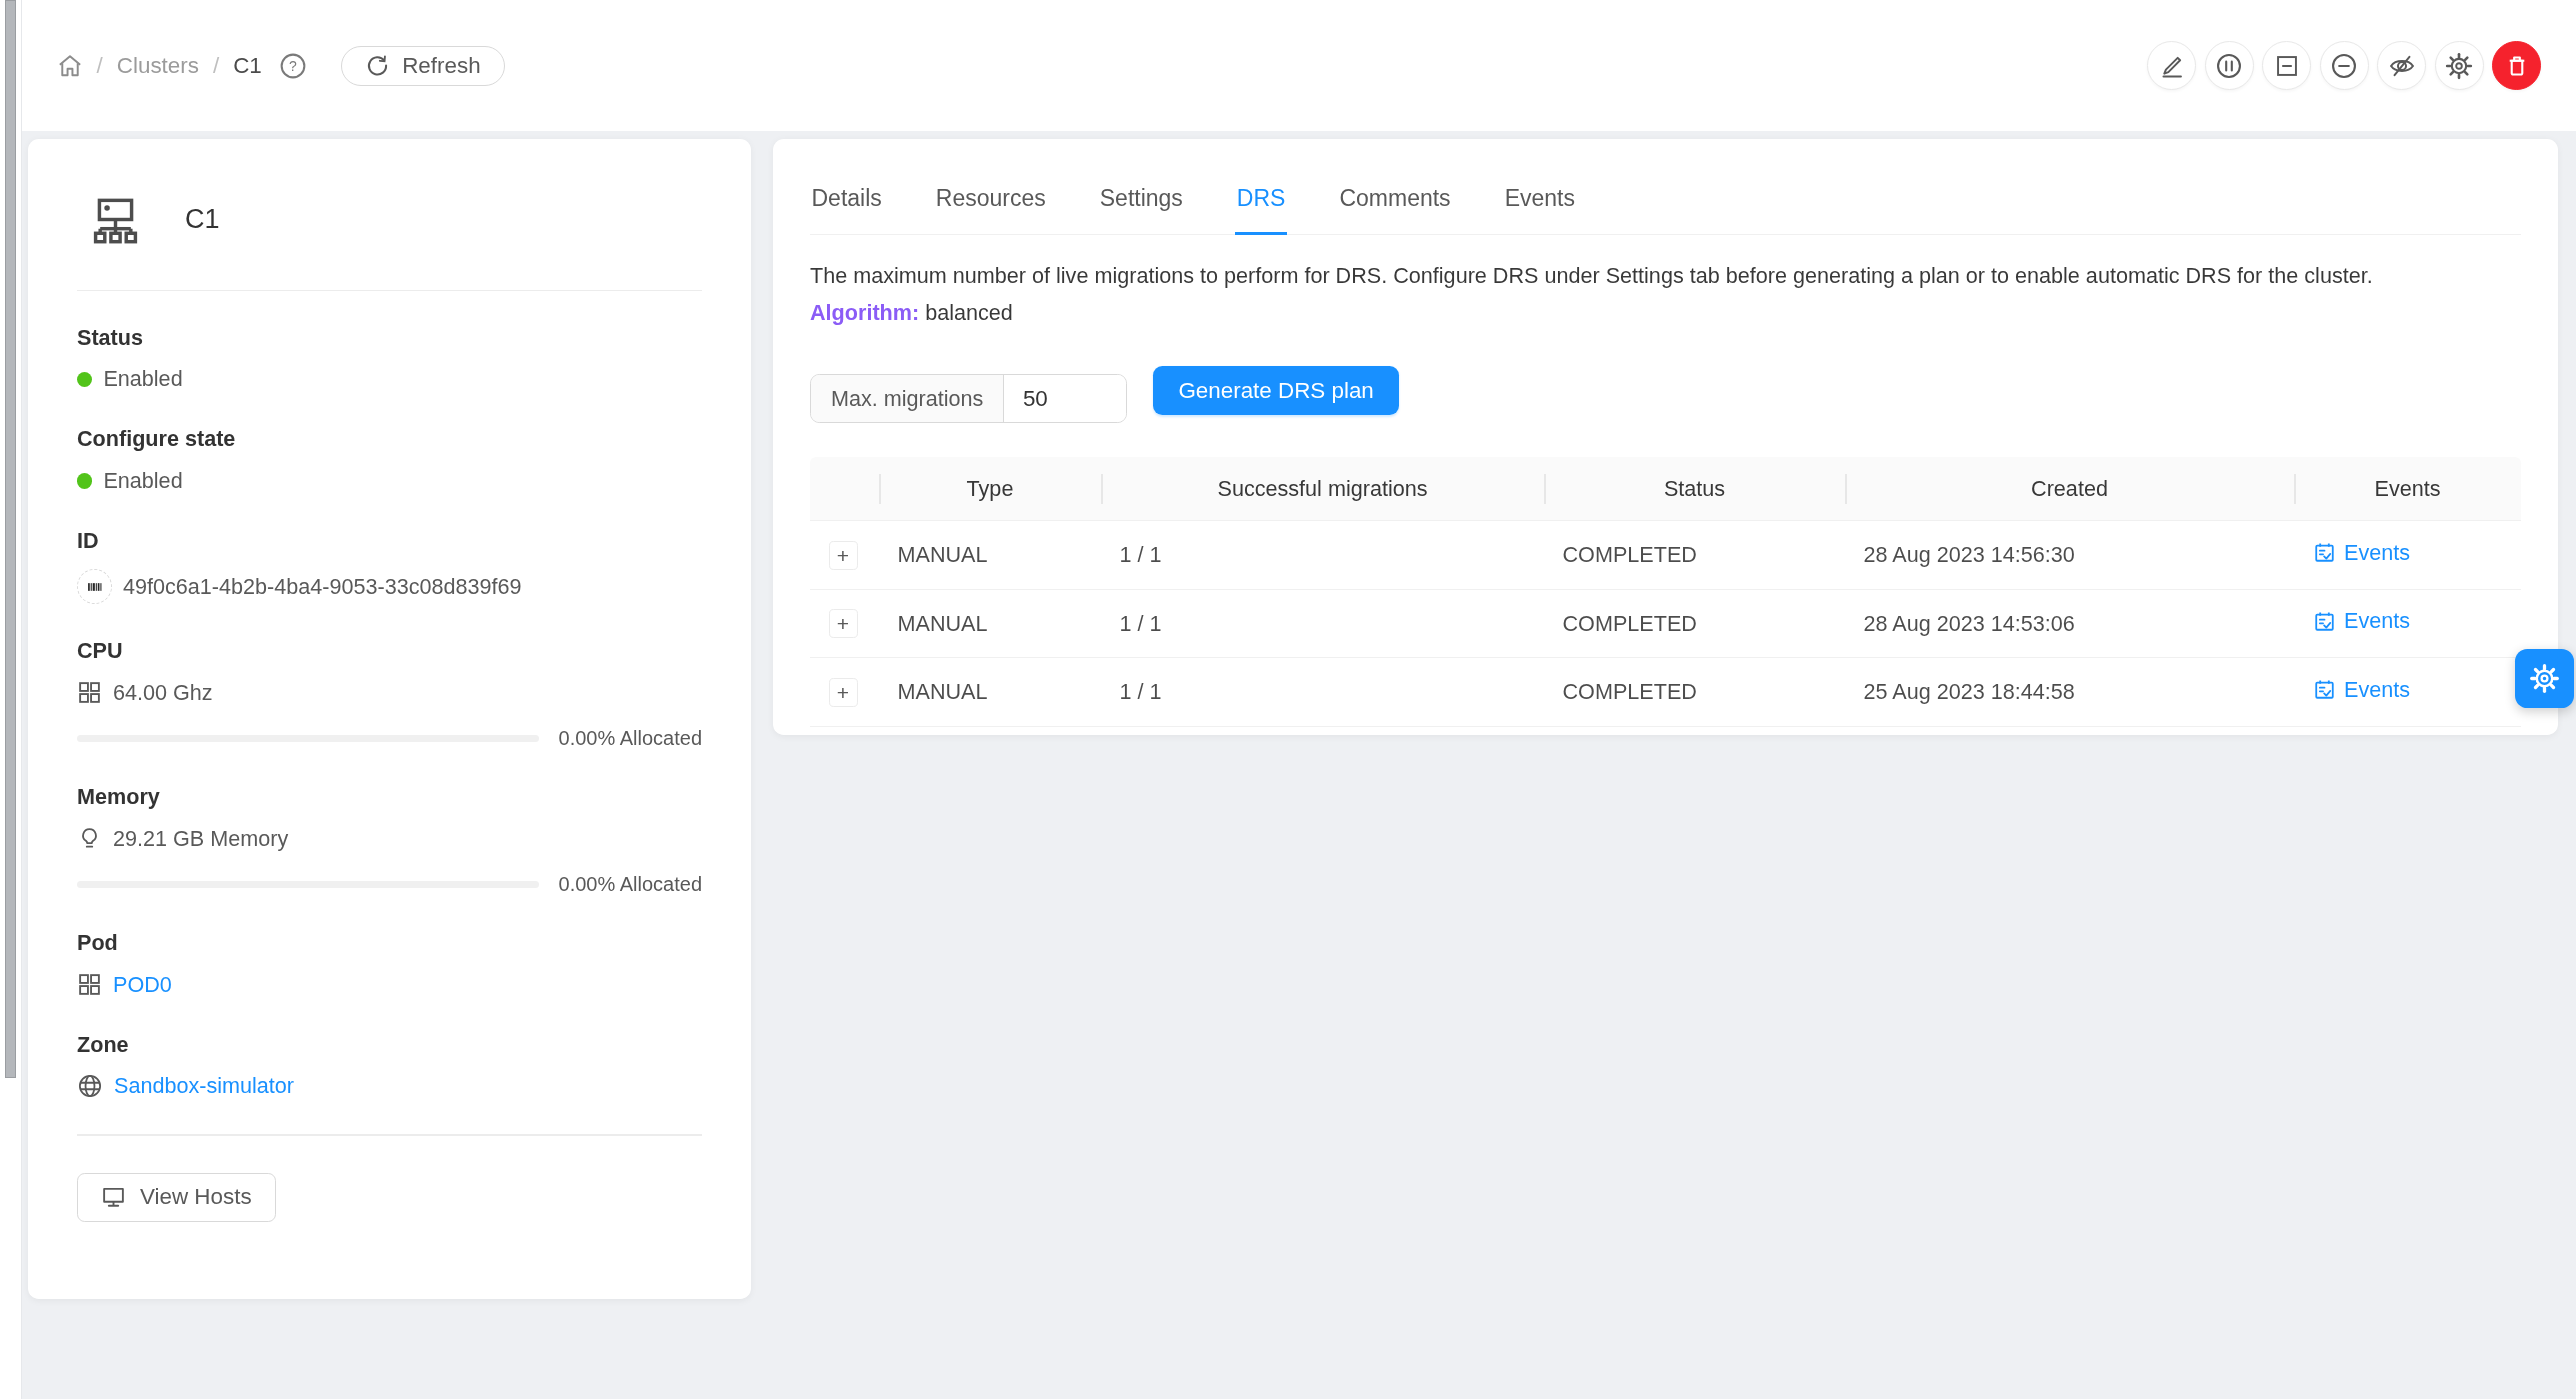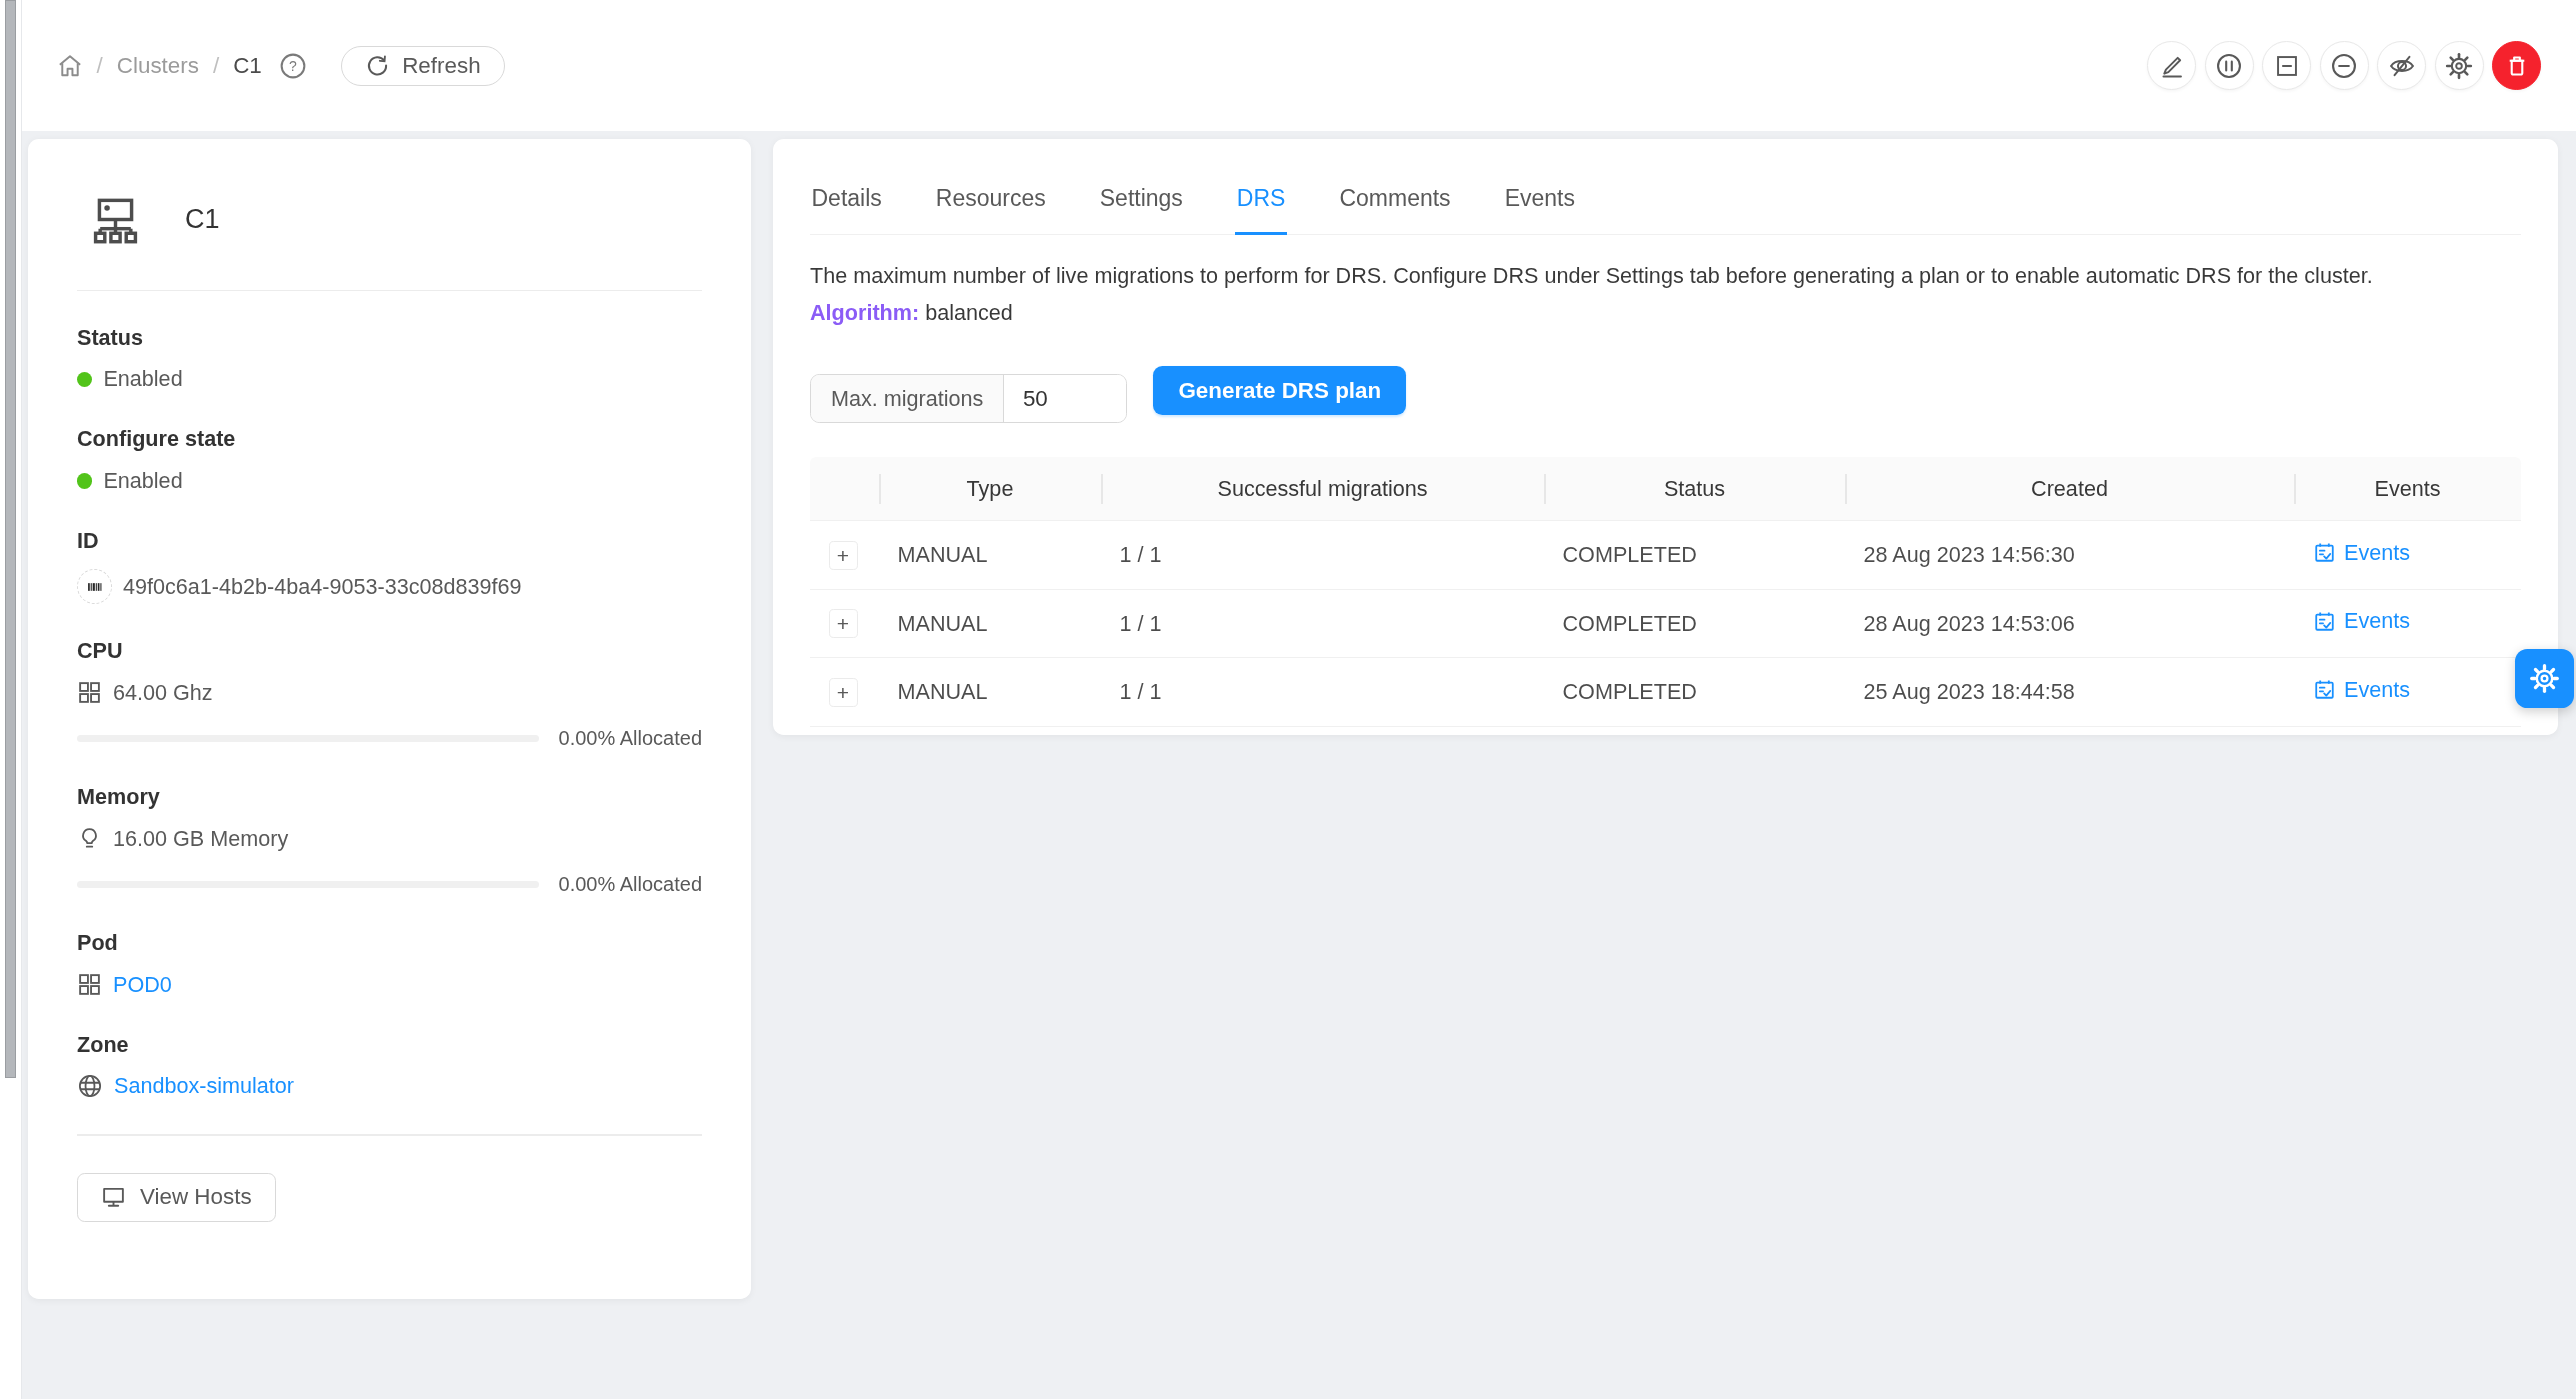--- a/index.html
+++ b/index.html
@@ -72,21 +72,21 @@
 
   .controls { margin-top: 32px; display: flex; align-items: center; gap: 26px; }
   .input-group { display: flex; height: 49px; border: 1.5px solid #d9d9d9; border-radius: 9.3px;
     overflow: hidden; background: #fff; margin-top: 16px; }
   .input-addon { background: #fafafa; border-right: 1.5px solid #d9d9d9; padding: 0 20px;
     display: flex; align-items: center; font-size: 21.6px; color: #595959; }
   .input-group input { border: none; outline: none; width: 122px; padding: 0 18.5px;
     font-size: 22.4px; color: #333; font-family: "Liberation Sans", sans-serif; }
   .primary-btn { height: 49px; padding: 0 25px; border: none; border-radius: 9.3px;
     background: #1890ff; color: #fff; font-size: 22.4px; cursor: pointer;
-    font-family: "Liberation Sans", sans-serif; box-shadow: 0 1.5px 2.3px rgba(24,144,255,0.2); font-weight: bold; }
+    font-family: "Liberation Sans", sans-serif; box-shadow: 0 1.5px 2.3px rgba(24,144,255,0.2); }
 
   
   table { margin-top: 34px; width: 100%; border-collapse: separate; border-spacing: 0; }
   col.c-expand { width: 69px; } col.c-type { width: 222px; } col.c-migr { width: 443px; }
   col.c-status { width: 301px; } col.c-created { width: 449px; } col.c-events { width: 227px; }
   th { background: #fafafa; text-align: center; font-weight: normal; font-size: 21.6px;
     color: #383838; padding: 18.5px 18.5px; position: relative; border-bottom: 1.5px solid #f0f0f0; }
   th:first-child { border-top-left-radius: 6.2px; }
   th:last-child { border-top-right-radius: 6.2px; }
   th.sep::before { content: ""; position: absolute; left: 0; top: 26%; height: 48%; width: 1.5px;
@@ -286,21 +286,21 @@
 
   <div class="section">
     <div class="sec-label">Memory</div>
     <div class="sec-value">
       <span class="icon">
         <svg width="25" height="25" viewBox="0 0 32 32" fill="none" stroke="#595959" stroke-width="2.3" stroke-linejoin="round">
             <path d="M16 4 a8.2 8.2 0 0 1 4.6 15 c-1 .7-1.6 1.7-1.6 2.8 h-6 c0-1.1-.6-2.1-1.6-2.8 A8.2 8.2 0 0 1 16 4 Z"></path>
             <path d="M12.5 26.5 H19.5" stroke-linecap="round"></path>
           </svg>
       </span>
-      <span>16.00 GB Memory</span>
+      <span>29.21 GB Memory</span>
     </div>
     <div class="progress-row">
       <div class="progress-track"></div>
       <div class="progress-text">0.00% Allocated</div>
     </div>
   </div>
 
   <div class="section">
     <div class="sec-label">Pod</div>
     <div class="sec-value">

